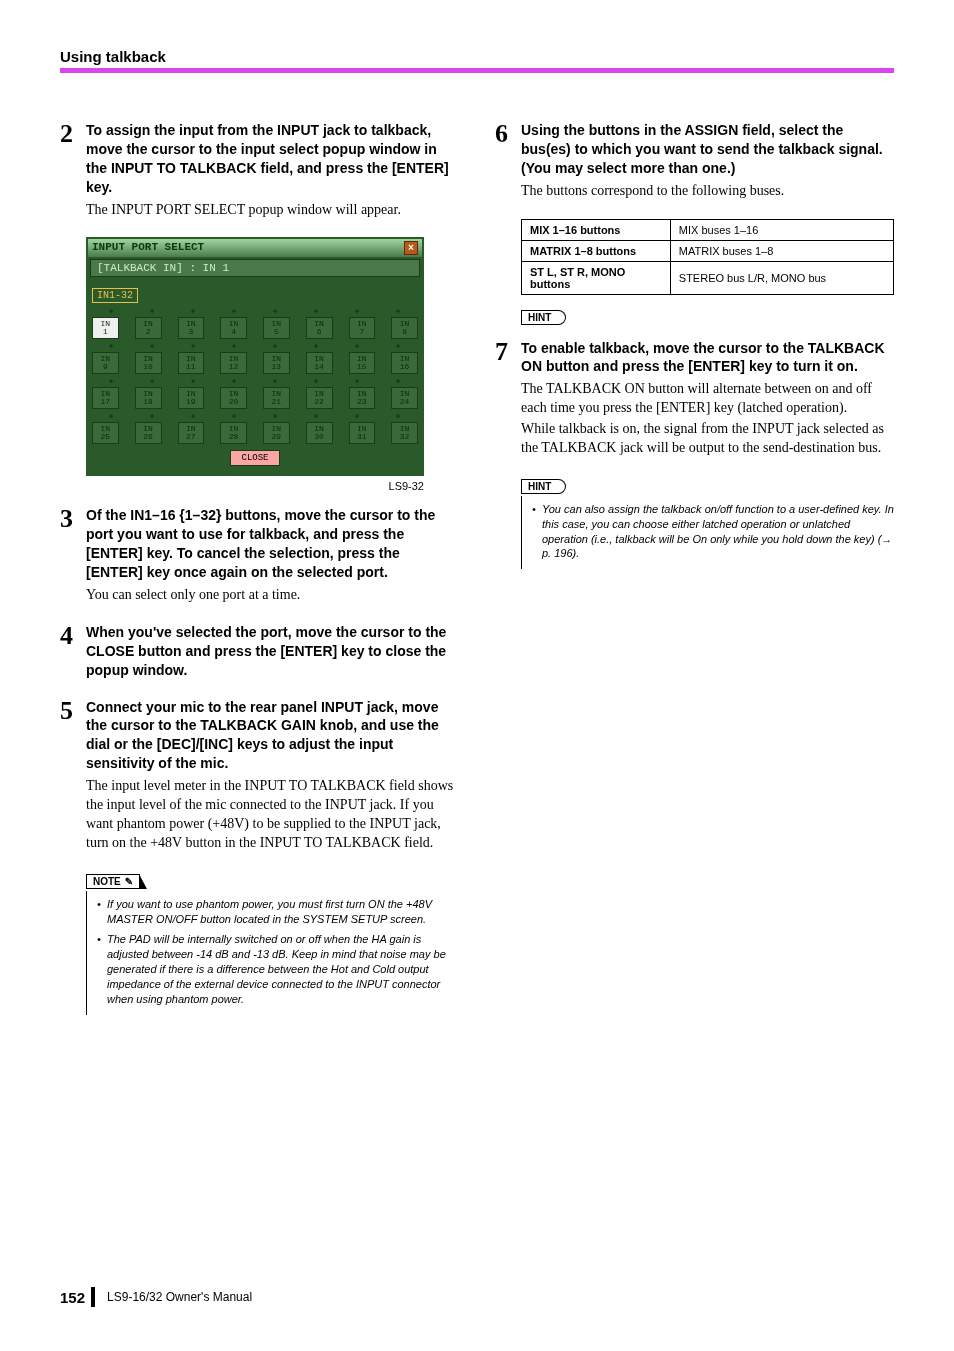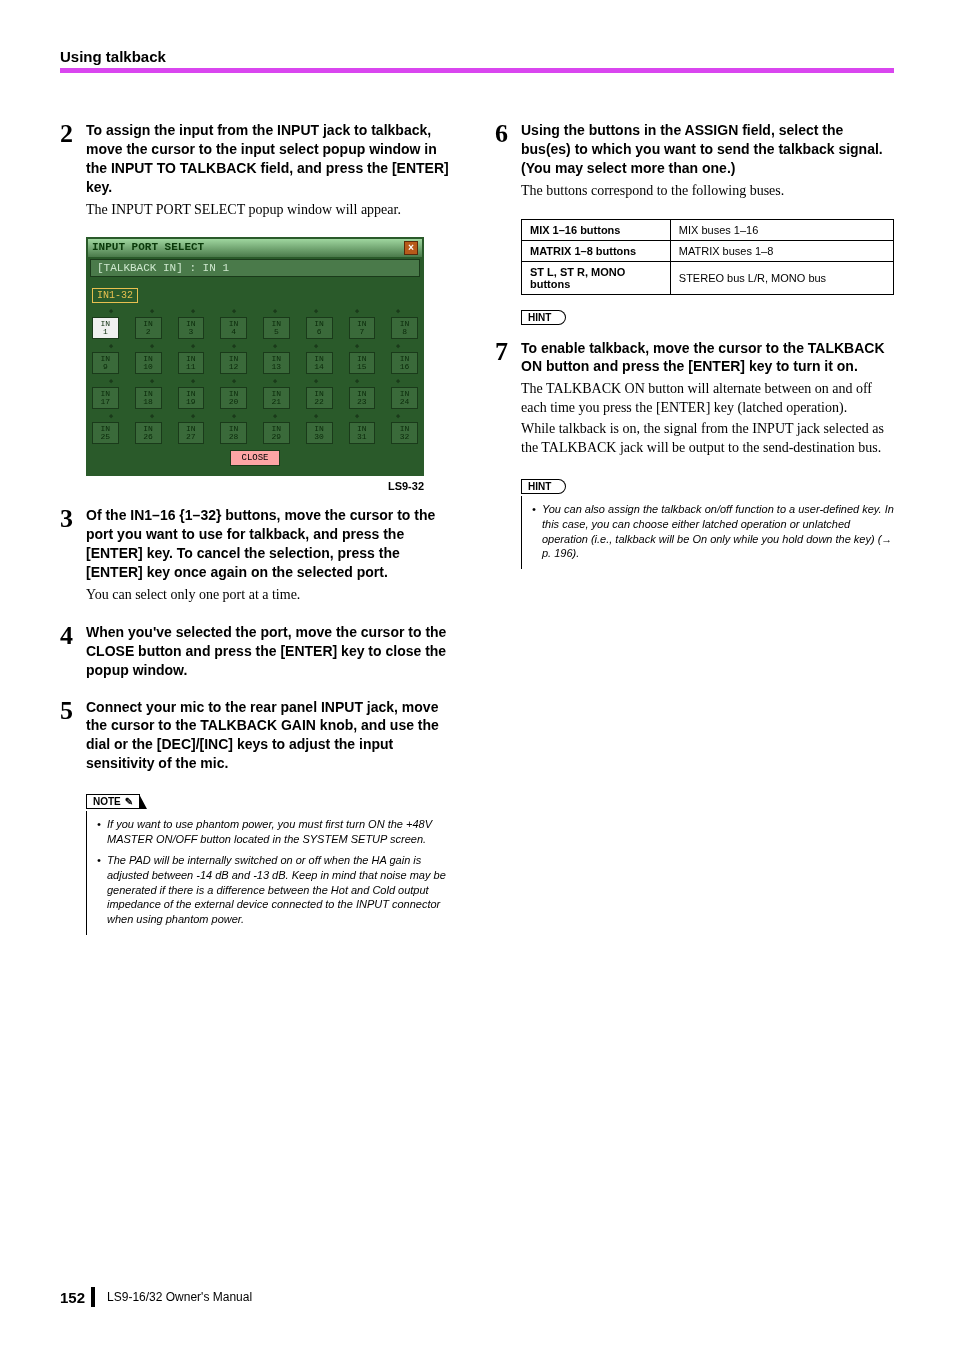--- a/index.html
+++ b/index.html
@@ -83,21 +83,21 @@
   }
   .in-btn.sel { background: #f0f0f0; color: #0a2a0a; }
   .popup-close {
     display: flex; justify-content: center; padding: 6px 0 4px 0;
   }
   .close-btn {
     background: #fca5a5; border: 1px solid #1a3a1a; font-size: 9px;
     padding: 2px 10px; font-family: "Courier New", monospace;
   }
   .caption {
-    font-family: Arial, Helvetica, sans-serif; font-weight: bold;
+    font-family: Arial, Helvetica, sans-serif; font-weight: normal;
     font-size: 11px; text-align: right; margin: 3px 26px 14px 26px;
     width: 338px;
   }
   
   .callout { margin: 10px 0 14px 26px; }
   .callout-tag {
     display: inline-flex; align-items: center;
     border: 1px solid #000; font-family: Arial, Helvetica, sans-serif;
     font-weight: bold; font-size: 10px; padding: 1px 6px 1px 6px;
     position: relative; height: 15px;
@@ -370,20 +370,21 @@
         <div class="step-num">4</div>
         <div class="step-title">When you've selected the port, move the cursor to the CLOSE button and press the [ENTER] key to close the popup window.</div>
       </div>
     </div>
 
     <div class="step">
       <div class="step-head">
         <div class="step-num">5</div>
         <div class="step-title">Connect your mic to the rear panel INPUT jack, move the cursor to the TALKBACK GAIN knob, and use the dial or the [DEC]/[INC] keys to adjust the input sensitivity of the mic.</div>
       </div>
+      <div class="step-body">The input level meter in the INPUT TO TALKBACK field shows the input level of the mic connected to the INPUT jack. If you want phantom power (+48V) to be supplied to the INPUT jack, turn on the +48V button in the INPUT TO TALKBACK field.</div>
     </div>
 
     <div class="callout">
       <span class="callout-tag note">
           <span>NOTE</span>
           <span class="pencil">✎</span>
         </span>
       <div class="callout-body">
         <div class="bullet">If you want to use phantom power, you must first turn ON the +48V MASTER ON/OFF button located in the SYSTEM SETUP screen.</div>
         <div class="bullet">The PAD will be internally switched on or off when the HA gain is adjusted between -14 dB and -13 dB. Keep in mind that noise may be generated if there is a difference between the Hot and Cold output impedance of the external device connected to the INPUT connector when using phantom power.</div>

